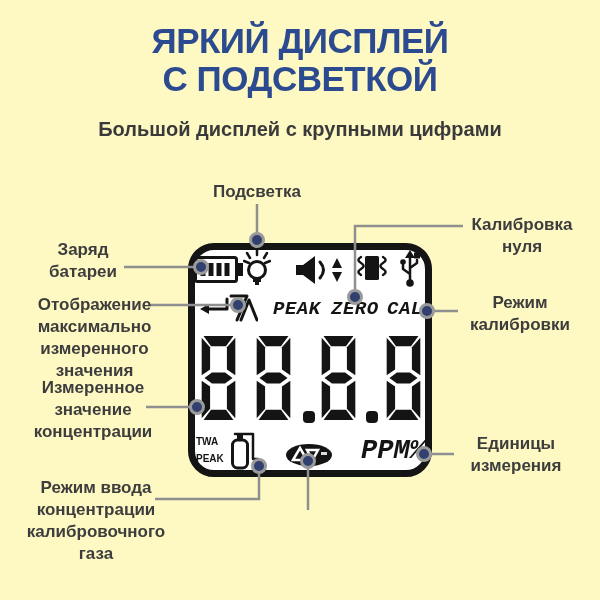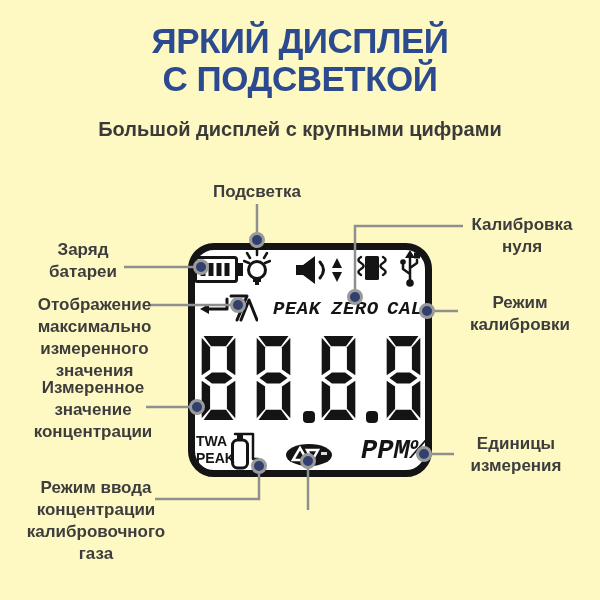--- a/index.html
+++ b/index.html
@@ -13,21 +13,21 @@
   
   .panel{position:absolute;left:188px;top:243px;width:244px;height:234px;box-sizing:border-box;
          background:#fff;border:7px solid #141414;border-radius:26px;}
   .ink{fill:#141414;}
   .stk{fill:none;stroke:#141414;stroke-width:3;stroke-linecap:round;stroke-linejoin:round;}
   .stk25{fill:none;stroke:#141414;stroke-width:2.5;stroke-linecap:round;stroke-linejoin:round;}
   .abs{position:absolute;}
   .lcdtxt{position:absolute;font-style:italic;font-weight:800;color:#141414;
           font-family:Liberation Mono, monospace;}
   .mode{font-size:19px;letter-spacing:0.5px;}
-  .twa{position:absolute;left:196px;top:433px;font-weight:800;font-size:14px;line-height:17px;color:#141414;}
+  .twa{position:absolute;left:196px;top:433px;font-weight:800;font-size:10px;line-height:17px;color:#141414;}
   .ppm{left:361px;top:436px;font-size:27px;}
   .decimal{position:absolute;width:12px;height:12px;background:#141414;border-radius:4px;}
   
   .lines{position:absolute;left:0;top:0;pointer-events:none;}
   .lines path{fill:none;stroke:#8f8f8f;stroke-width:2.5px;}
   .dot{position:absolute;width:10px;height:10px;border-radius:50%;
        background:#31406f;border:3px solid #9a9a9a;}
   .lab{position:absolute;font-weight:600;font-size:17px;line-height:22px;color:#3d3d3d;
        text-align:center;white-space:pre-line;}
 </style>

